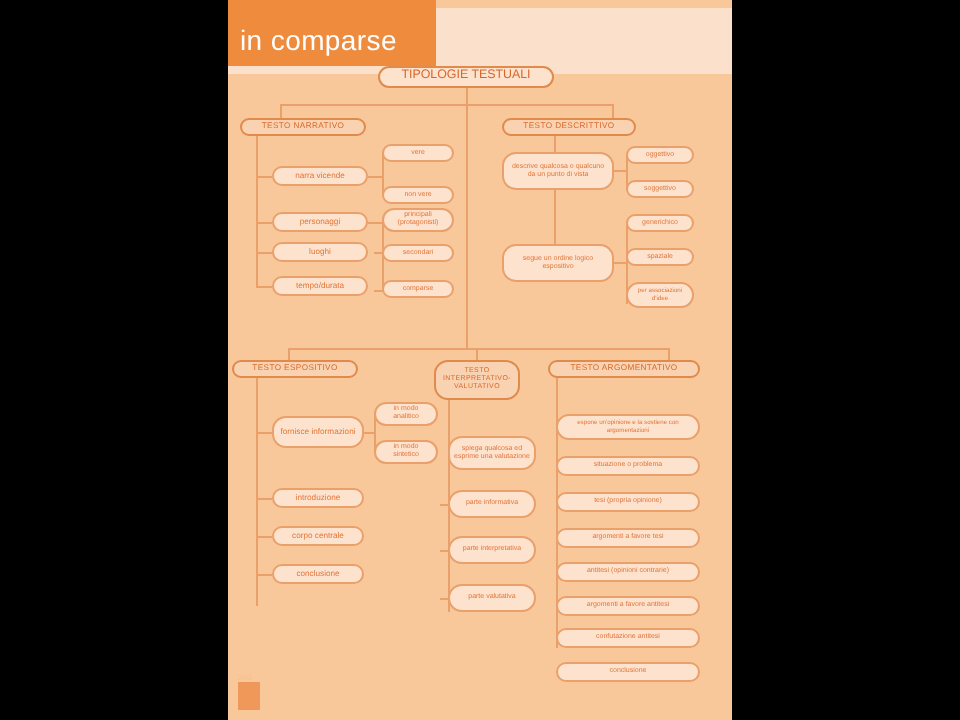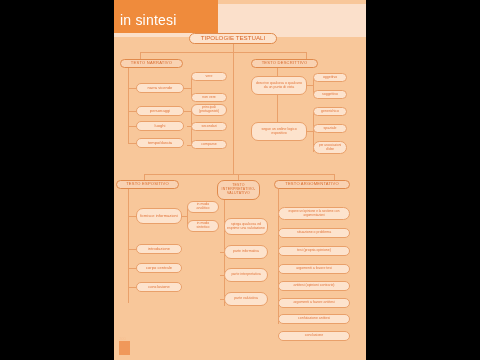--- a/index.html
+++ b/index.html
@@ -33,21 +33,21 @@
   .pagemark{position:absolute;left:5px;top:341px;width:11px;height:14px;background:#f0985a;}
 </style>
 </head>
 <body>
 
 <div id="screen">
   <div id="page">
 
     <div class="hdr-light"></div>
     <div class="hdr-block"></div>
-    <div class="hdr-title">in sintesi</div>
+    <div class="hdr-title">in comparse</div>
 
     <div class="node root rt" style="left:75px;top:33px;width:88px;height:11px;">TIPOLOGIE TESTUALI</div>
     <div class="ln lnv" style="left:119px;top:44px;height:8px;"></div>
     <div class="ln lnh" style="left:26px;top:52px;width:166px;"></div>
     <div class="ln lnv" style="left:26px;top:52px;height:7px;"></div>
     <div class="ln lnv" style="left:192px;top:52px;height:7px;"></div>
     <div class="ln lnv" style="left:119px;top:52px;height:122px;"></div>
 
     <div class="node hdrnode sm" style="left:6px;top:59px;width:63px;height:9px;">TESTO NARRATIVO</div>
     <div class="ln lnv" style="left:14px;top:68px;height:75px;"></div>

